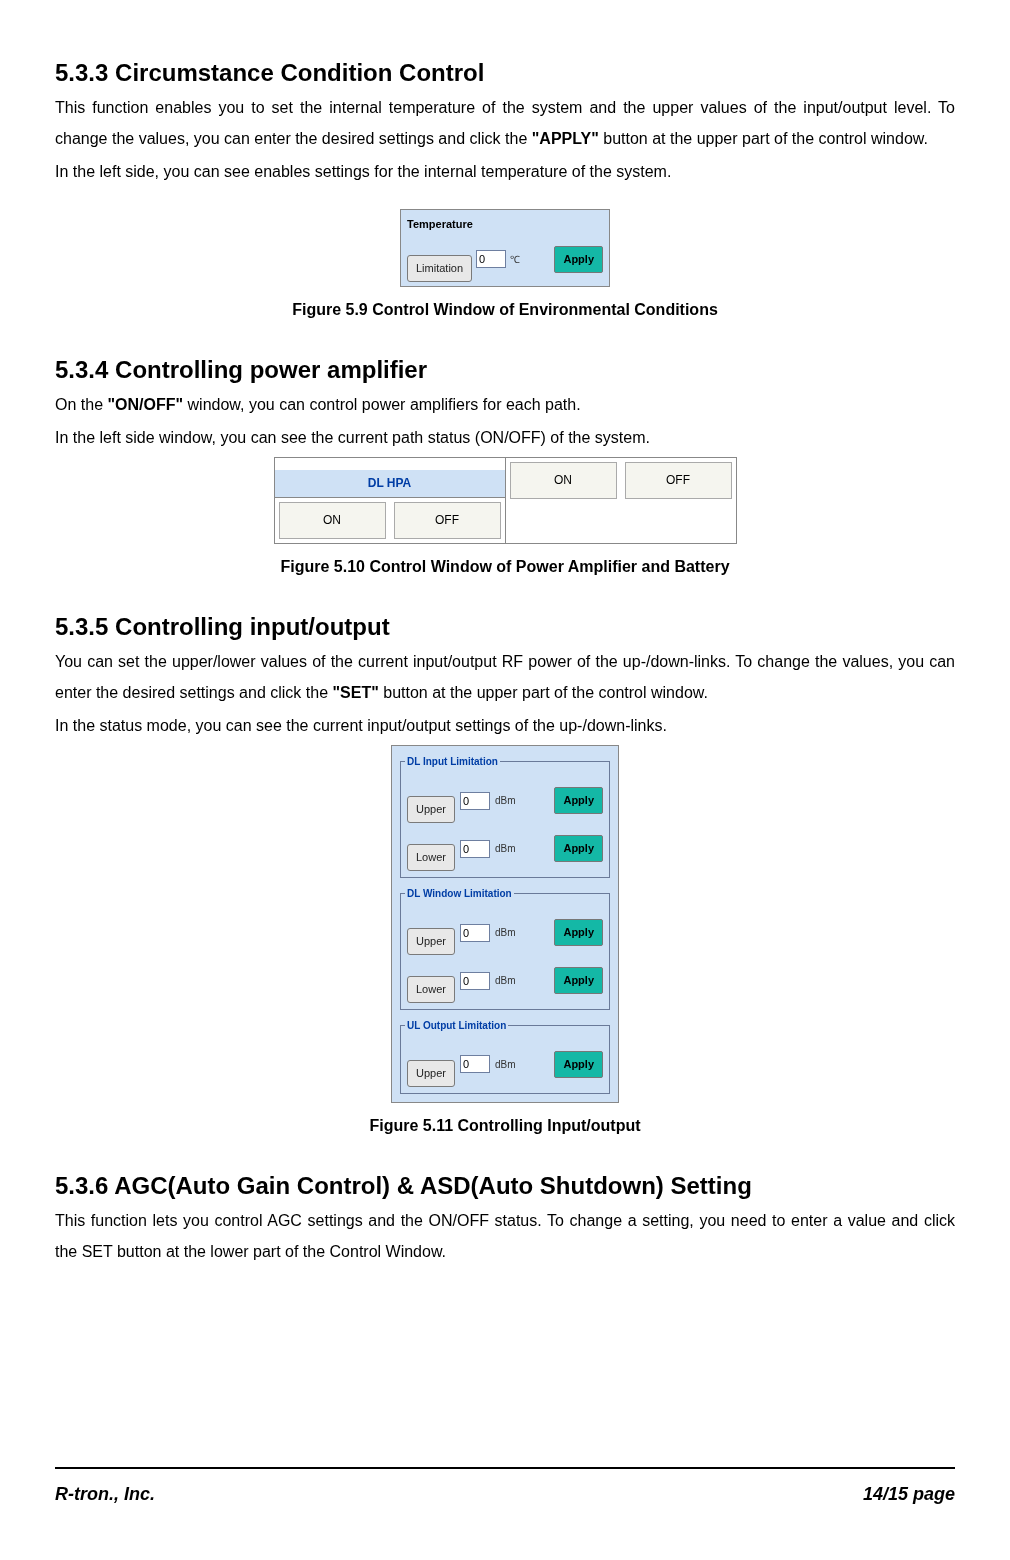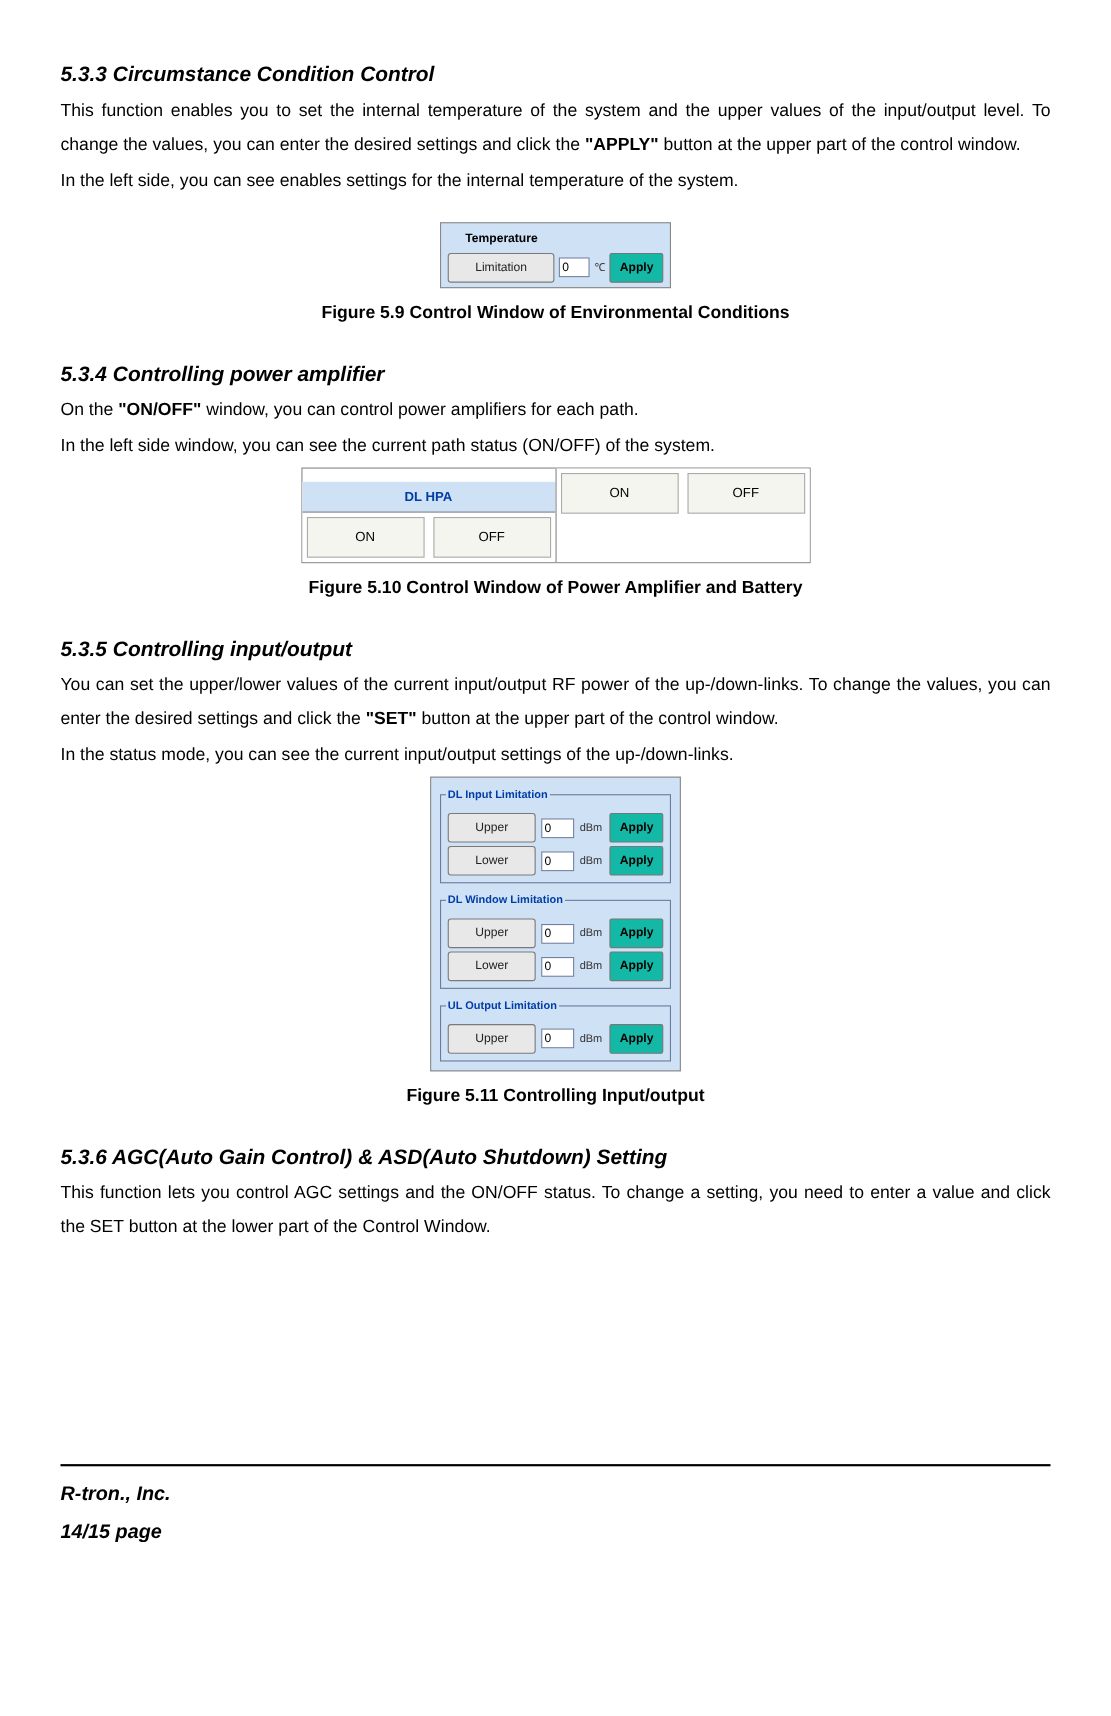--- a/index.html
+++ b/index.html
@@ -15,25 +15,24 @@
   }
   .header-right {
     text-align: right;
     font-style: italic;
     font-weight: bold;
     font-size: 18px;
     line-height: 1.4;
     margin-bottom: 6px;
   }
   h2.section-heading {
-    font-size: 19px;
+    font-size: 24px;
     font-weight: bold;
     margin: 4px 0 2px 0;
     line-height: 1.4;
-    font-style: italic;
   }
   p.body-text {
     margin: 0 0 2px 0;
     text-align: justify;
     line-height: 1.95;
   }
   .bold-inline { font-weight: bold; }
   .figure-wrap {
     text-align: center;
     margin-top: 22px;
@@ -48,29 +47,30 @@
   
   .temp-panel {
     display:inline-block;
     background:#cfe1f5;
     border:1px solid #888;
     padding:4px 6px 4px 6px;
     font-size:11px;
     width:196px;
     text-align:left;
   }
-  .temp-title { font-weight:bold; color:#000; font-size:11px;margin-left:16px; }
+  .temp-title { font-weight:bold; color:#000; font-size:11px; }
   .temp-row { display:flex; align-items:center; gap:4px; margin-top:2px;}
   .lbtn {
     background:#e8e8e8;
     border:1px solid #7a7a7a;
     border-radius:3px;
     font-size:11px;
-    padding:2px 24px;
+    padding:2px 8px;
     color:#222;
+    margin-top:18px;
   }
   .numfield {
     width:24px; height:16px;
     border:1px solid #6e7fa0;
     background:#fff;
     font-size:11px;
     padding:0 2px;
     line-height:16px;
   }
   .unit { font-size:10px; color:#333;}
@@ -147,21 +147,20 @@
 
   .footer-line {
     border-top:2px solid #000;
     margin-top:200px;
     padding-top:8px;
     display:flex;
     justify-content:space-between;
     font-style:italic;
     font-weight:bold;
     font-size:18px;
-    flex-direction:column;
   }
 </style>
 </head>
 <body>
 
 <div class="header-right">
 </div>
 
 <h2 class="section-heading">5.3.3 Circumstance Condition Control</h2>
 <p class="body-text">

